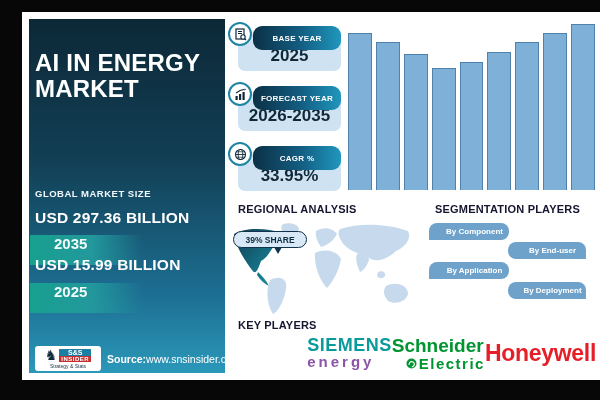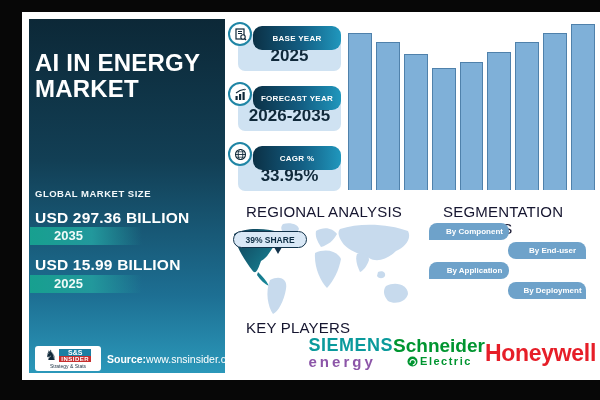--- a/index.html
+++ b/index.html
@@ -10,23 +10,23 @@
 
   
   .panel { position:absolute; left:7px; top:7px; width:196px; height:354px;
            background:linear-gradient(180deg,#0c2837 0%,#123f55 40%,#1d6f93 78%,#2b98ba 100%); }
   .panel-title { position:absolute; left:6px; top:31px; color:#ffffff; font-size:24px;
                  font-weight:800; line-height:26px; letter-spacing:0.2px; }
   .gms-label { position:absolute; left:6px; top:169px; color:#f2f8fb; font-size:9.5px;
                font-weight:700; letter-spacing:0.5px; }
   .usd-val { position:absolute; left:6px; color:#ffffff; font-size:15.5px; font-weight:800; letter-spacing:0.2px; }
   .usd-2035 { top:190px; } .usd-2025 { top:237px; }
-  .year-badge { position:absolute; left:1px; width:112px; height:18px; line-height:18px;
-                padding-left:24px; font-size:13px; font-weight:700; color:#f0fbf9;
-                background:linear-gradient(90deg,#17a08f 0%,#22989c 55%,rgba(42,150,170,0) 100%); }
+  .year-badge { position:absolute; left:1px; width:112px; height:30px; line-height:18px;
+                padding-left:24px; font-size:15px; font-weight:700; color:#f0fbf9;
+                background:linear-gradient(90deg,#17a08f 0%,#22989c 55%,rgba(42,150,170,0) 100%);margin-top:8px; }
   .badge-2035 { top:208px; } .badge-2025 { top:256px; }
 
   .source-row { position:absolute; left:6px; top:327px; display:flex; align-items:center; gap:6px; }
   .logo-box { background:#ffffff; border-radius:3px; padding:2px 3px; display:flex; flex-direction:column;
               align-items:center; width:66px; }
   .logo-top { display:flex; align-items:center; gap:2px; }
   .knight { color:#10293a; font-size:14px; line-height:14px; }
   .logo-stack { display:flex; flex-direction:column; }
   .logo-sns { background:#1b7fa3; color:#fff; font-size:7px; font-weight:800; padding:0 4px; text-align:center; }
   .logo-insider { background:#c62f2f; color:#fff; font-size:6px; font-weight:800; padding:0 2px; text-align:center; letter-spacing:0.5px; }
@@ -46,21 +46,21 @@
   .stat-box { position:absolute; left:10px; top:14px; width:103px; height:37px; border-radius:7px;
               background:#cfe2f2; z-index:1; display:flex; align-items:flex-end; justify-content:center; }
   .stat-value { color:#10293a; font-size:17px; font-weight:800; margin-bottom:5px; }
 
   
   .chart { position:absolute; left:326px; top:12px; width:247px; height:166px;
            display:flex; align-items:flex-end; gap:4px; }
   .bar { flex:1; background:#7fb0d8; border:1px solid #4f81ab; border-bottom:none; }
 
   
-  .section-h { position:absolute; color:#15152f; font-size:15px; font-weight:400; letter-spacing:0.2px;margin-left:8px; }
+  .section-h { position:absolute; color:#15152f; font-size:11px; font-weight:700; letter-spacing:0.2px; }
 
   
   .map-wrap { position:absolute; left:206px; top:208px; width:202px; height:98px; }
   .share-badge { position:absolute; left:5px; top:11px; width:74px; height:17px; border-radius:9px;
                  background:#d9e8f6; border:1.5px solid #11324a; color:#0d2d44; font-size:8.5px;
                  font-weight:800; display:flex; align-items:center; justify-content:center; z-index:2; }
   .share-tail { position:absolute; left:46px; top:27px; width:0; height:0; z-index:2;
                 border-left:4px solid transparent; border-right:4px solid transparent;
                 border-top:7px solid #11324a; }
 
@@ -70,21 +70,21 @@
   .seg-left  { left:407px; width:80px; border-radius:8px 8px 8px 0; }
   .seg-right { left:486px; width:78px; border-radius:8px 8px 0 8px; }
   .seg-1 { top:211px; } .seg-2 { top:230px; } .seg-3 { top:250px; } .seg-4 { top:270px; }
 
   
   .players { position:absolute; left:216px; top:324px; width:358px; display:flex;
              align-items:flex-start; justify-content:flex-end; }
   .siemens-name { color:#0a9a9c; font-size:18px; font-weight:800; letter-spacing:0.5px; line-height:18px; }
   .siemens-sub  { color:#8c55a8; font-size:15px; font-weight:700; letter-spacing:3px; line-height:16px; }
   .schneider-name { color:#009530; font-size:19px; font-weight:800; line-height:19px; }
-  .schneider-sub  { color:#009530; font-size:11px; font-weight:700; letter-spacing:1.5px;
+  .schneider-sub  { color:#009530; font-size:15px; font-weight:700; letter-spacing:1.5px;
                     display:flex; align-items:center; gap:2px; margin-left:14px; }
   .honeywell-name { color:#e61e28; font-size:23px; font-weight:800; letter-spacing:-0.3px; line-height:34px; }
 
   .icon-svg { display:block; }
 </style>
 </head>
 <body>
 
 <div class="card">
 

